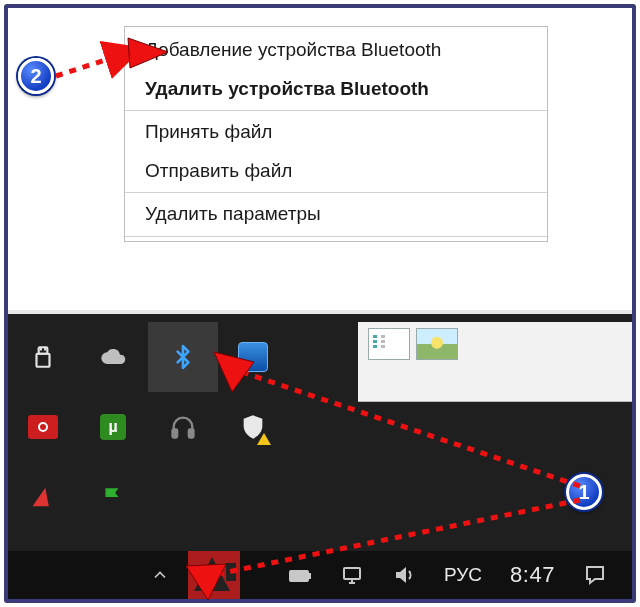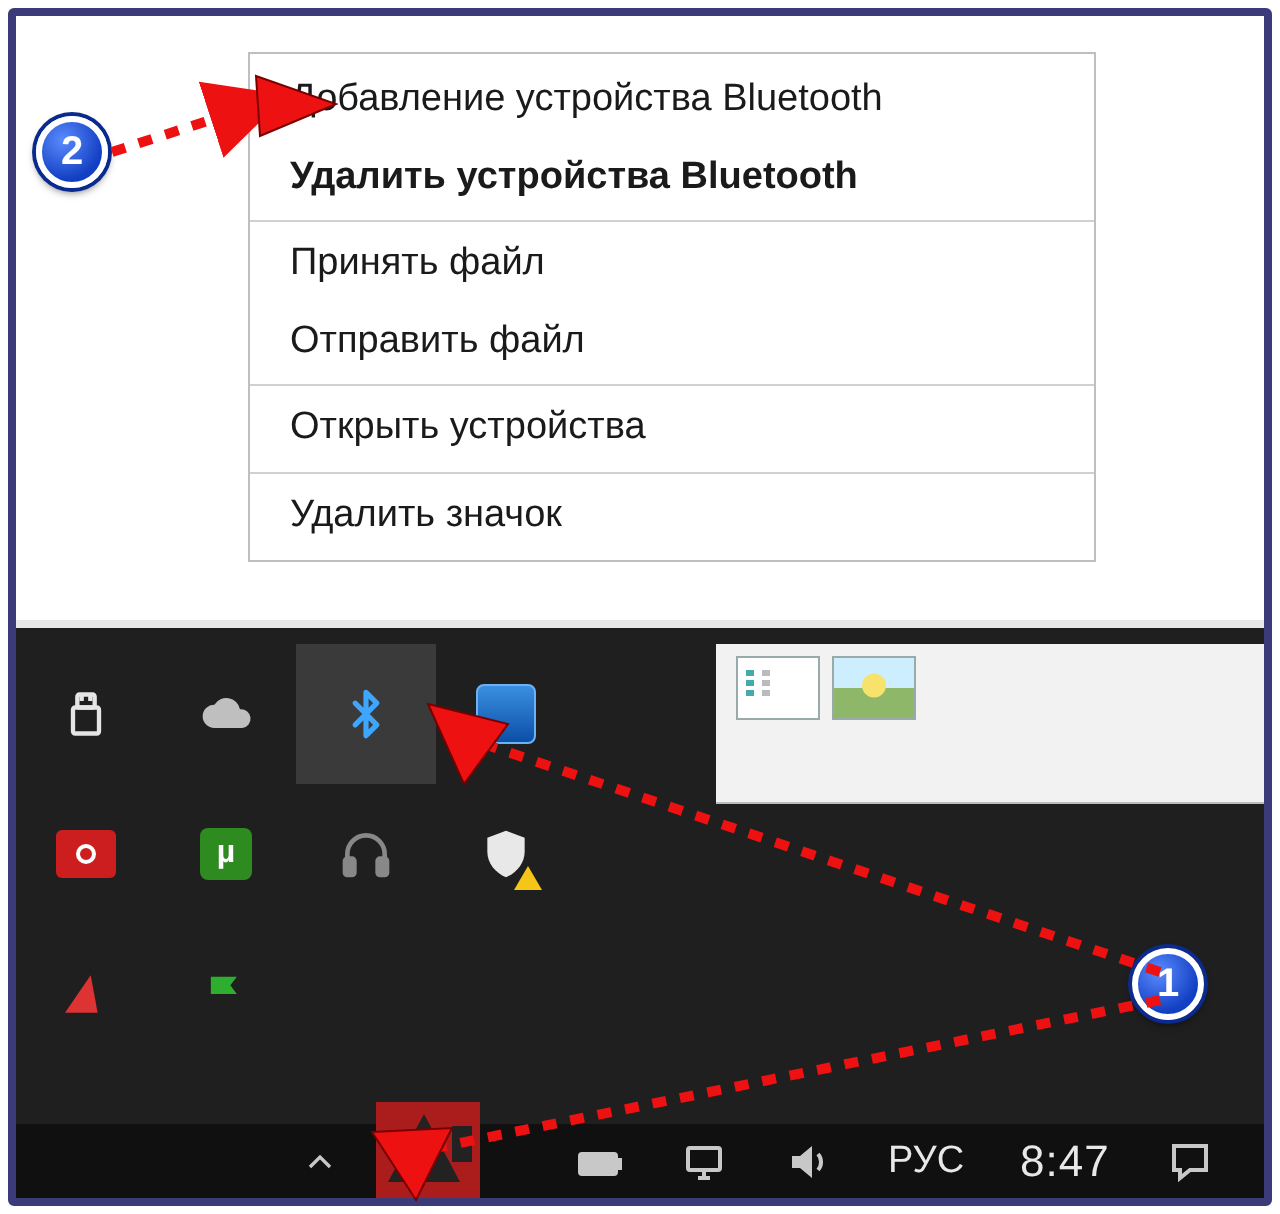--- a/index.html
+++ b/index.html
@@ -108,21 +108,21 @@
   .thumb.a::before{
     content:'';position:absolute;left:4px;top:6px;width:4px;height:3px;background:#4aa;box-shadow:0 5px 0 #4aa,0 10px 0 #4aa,8px 0 0 #bbb,8px 5px 0 #bbb,8px 10px 0 #bbb;
   }
   .thumb.b{background:linear-gradient(#cdeeff 50%,#8fb76a 50%);}
   .thumb.b::after{content:'';position:absolute;left:50%;top:50%;width:12px;height:12px;background:#f7e36b;border-radius:50%;transform:translate(-50%,-60%);}
 
   
   .taskbar {
     position: absolute;
     left:0; right:0; bottom:0;
-    height: 37px;
+    height: 48px;
     background: #101010;
     display:flex;
     align-items:center;
     padding: 0 10px 0 140px;
     gap: 28px;
     color:#e8e8e8;
     font-size: 19px;
   }
   .tb-icon { width:24px;height:24px;display:flex;align-items:center;justify-content:center;opacity:.9 }
   .tb-spacer{flex:0 0 auto;}
@@ -161,23 +161,22 @@
 
   <div class="band"></div>
 
   <div class="context-menu">
     <div class="menu-item">Добавление устройства Bluetooth</div>
     <div class="menu-item bold">Удалить устройства Bluetooth</div>
     <div class="menu-sep"></div>
     <div class="menu-item">Принять файл</div>
     <div class="menu-item">Отправить файл</div>
     <div class="menu-sep"></div>
-    <div class="menu-item">Открыть устройства</div>
+    <div class="menu-item">Удалить параметры</div>
     <div class="menu-sep"></div>
-    <div class="menu-item">Удалить значок</div>
   </div>
 
   <div class="dark-area">
 
     <div class="tray-grid">
 
       <div class="tray-cell">
         <span class="icon">
           <svg viewBox="0 0 24 24" width="26" height="26" fill="none" stroke="#e5e5e5" stroke-width="2">
               <rect x="8" y="3" width="8" height="6" rx="1"></rect>

